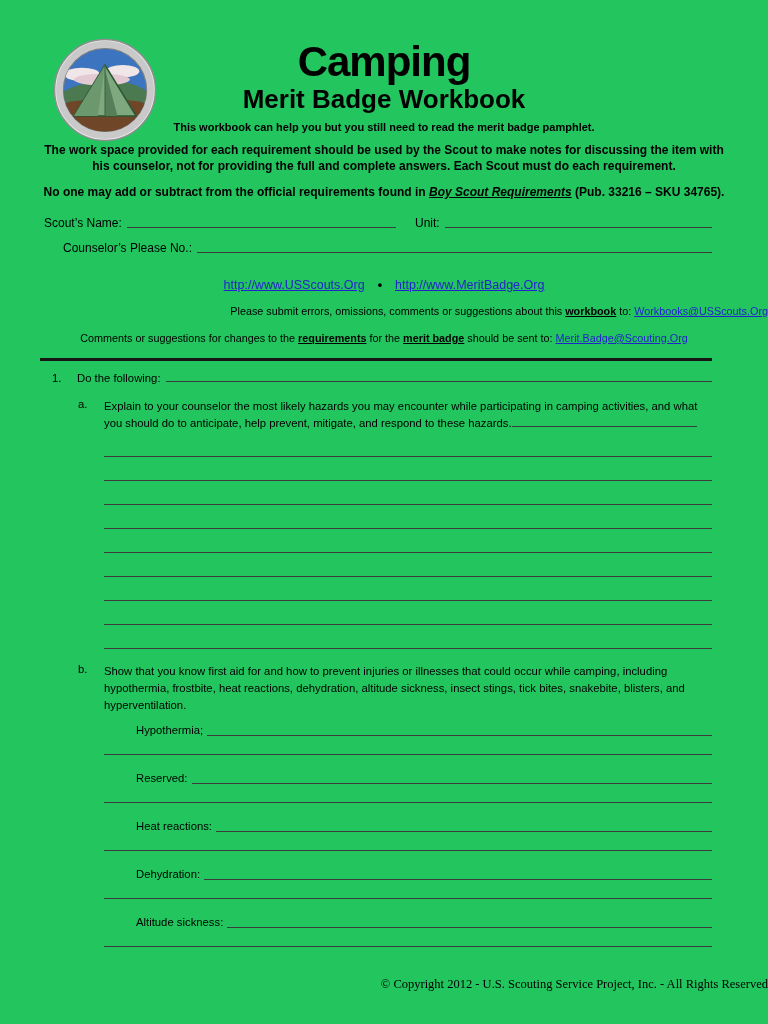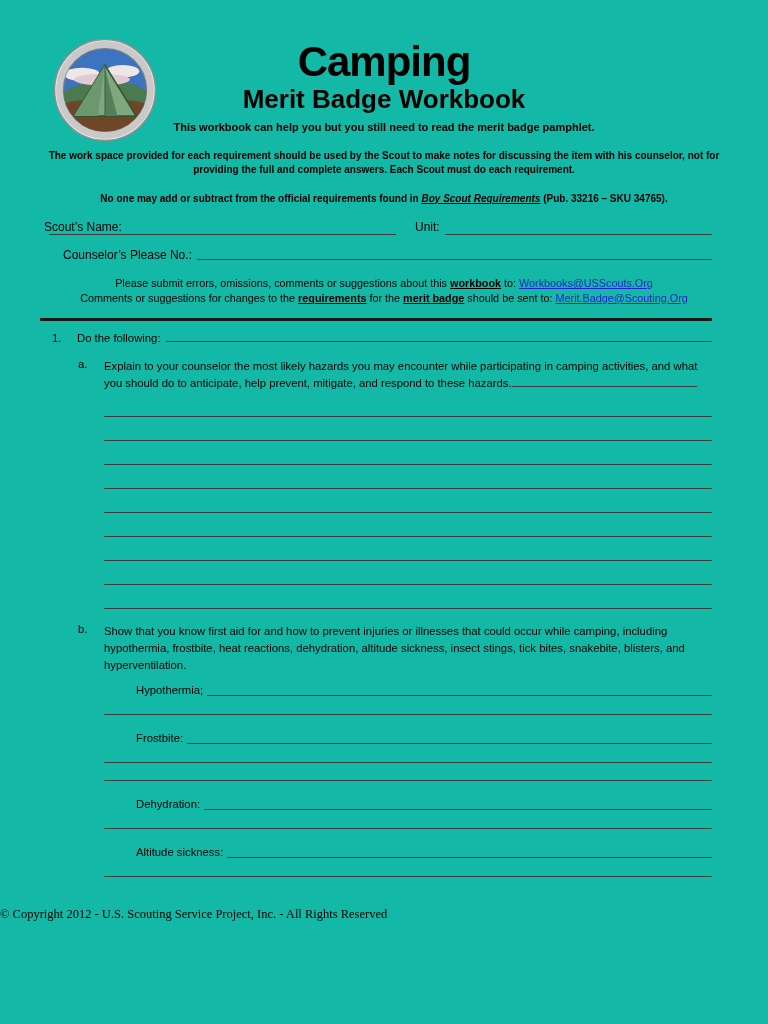--- a/index.html
+++ b/index.html
@@ -1,61 +1,61 @@
 <!DOCTYPE html>
 <html><head>
 <meta charset="utf-8">
 <style>
   html,body{margin:0;padding:0;background:#ffffff;}
   .page{
-    position:relative;width:768px;height:1024px;background:#14b8a6;color:#000;
+    position:relative;width:768px;height:1024px;background:#22c55e;color:#000;
     font-family:"Liberation Sans",sans-serif;overflow:hidden;box-sizing:border-box;
   }
   
   .badge{position:absolute;left:53px;top:38px;width:104px;height:104px;}
   .hdr{padding-top:40px;text-align:center;}
   .title{font-size:42px;font-weight:bold;letter-spacing:-1px;line-height:1.04;margin:0;}
   .subtitle{font-size:26px;font-weight:700;margin:1px 10px 0;line-height:1.1;}
   .tagline{font-size:11px;font-weight:bold;margin:8px auto 7px;}
-  .intro{font-size:10px;font-weight:bold;margin:16px auto 0;width:686px;line-height:1.33;}
+  .intro{font-size:12px;font-weight:bold;margin:10px auto 0;width:686px;line-height:1.33;}
   .biu{font-weight:bold;font-style:italic;text-decoration:underline;}
   .u{text-decoration:underline;}
   .sep{display:inline-block;margin:0 13px;font-weight:bold;}
   
   .form-rows{margin:15px 56px 0 44px;font-size:12px;}
   .form-row{display:flex;margin-top:11px;}
-  .col-left{display:flex;width:352px;flex-direction:column;}
+  .col-left{display:flex;width:352px;}
   .col-right{display:flex;flex:1;margin-left:19px;}
   .flabel{white-space:nowrap;}
   .fill{flex:1;border-bottom:1.3px solid #3d3d3d;margin:0 0 2px 5px;}
   
   .links-row{margin-top:23px;text-align:center;font-size:12.5px;}
   a.lnk{color:#2323cc;text-decoration:underline;cursor:pointer;}
-  .fb{margin-top:0;text-align:center;font-size:10.8px;line-height:1.35;}
-  .fb.first{margin-top:14px;}
+  .fb{margin-top:12px;text-align:center;font-size:10.8px;line-height:1.35;}
+  .fb.first{text-align:right;}
   .bu{font-weight:bold;text-decoration:underline;}
   
   .divider{margin:13px 56px 0 40px;border-top:3px solid #161616;height:0;}
   
   .req{margin:0 56px 0 52px;font-size:11.3px;}
   .req-head{display:flex;margin-top:11px;}
   .req-num{width:25px;}
   .req-label{white-space:nowrap;}
   .sub-item{display:flex;margin-top:14px;}
   .sub-letter{margin-left:26px;width:26px;}
   .sub-body{flex:1;line-height:17px;}
   .trail-blank{display:inline-block;width:185px;height:11px;border-bottom:1.3px solid #3d3d3d;}
   .answer-lines{margin-top:1px;}
   .ans-line{height:23px;border-bottom:1.3px solid #3d3d3d;}
   .fa-row{display:flex;margin-top:16px;line-height:14px;padding-left:32px;}
   .fa-row.firstlbl{margin-top:9px;}
   .fa-row .fill{margin-left:4px;margin-bottom:1px;}
   .cont-line{border-bottom:1.3px solid #3d3d3d;height:0;margin-top:17px;}
   
-  .footer{margin-top:30px;text-align:left;font-family:"Liberation Serif",serif;font-size:12.5px;}
+  .footer{margin-top:30px;text-align:right;font-family:"Liberation Serif",serif;font-size:12.5px;}
 </style>
 </head>
 <body>
 
 <div class="page">
 
   <div class="badge">
     <svg viewBox="0 0 100 100" width="104" height="104">
       <circle cx="50" cy="50" r="48.5" fill="#e9e9e9" stroke="#8f8f8f" stroke-width="1.4"></circle>
       <circle cx="50" cy="50" r="43.5" fill="none" stroke="#c9c9c9" stroke-width="7"></circle>
@@ -99,20 +99,23 @@
       </div>
     </div>
     <div class="form-row">
       <div class="col-right">
         <span class="flabel">Counselor’s Please No.:</span>
         <span class="fill"></span>
       </div>
     </div>
   </div>
 
+  <div class="links-row">
+    <a class="lnk">http://www.USScouts.Org</a><span class="sep">•</span><a class="lnk">http://www.MeritBadge.Org</a>
+  </div>
 
   <div class="fb first">
     <span>Please submit errors, omissions, comments or suggestions about this </span><span class="bu">workbook</span><span> to: </span><a class="lnk">Workbooks@USScouts.Org</a>
   </div>
   <div class="fb">
     <span>Comments or suggestions for changes to the </span><span class="bu">requirements</span><span> for the </span><span class="bu">merit badge</span><span> should be sent to: </span><a class="lnk">Merit.Badge@Scouting.Org</a>
   </div>
 
   <div class="divider"></div>
 
@@ -146,25 +149,29 @@
       <div class="sub-body">
         <span>Show that you know first aid for and how to prevent injuries or illnesses that could occur while camping, including hypothermia, frostbite, heat reactions, dehydration, altitude sickness, insect stings, tick bites, snakebite, blisters, and hyperventilation.</span>
 
         <div class="fa-row firstlbl">
           <span class="flabel">Hypothermia;</span>
           <span class="fill"></span>
         </div>
         <div class="cont-line"></div>
 
         <div class="fa-row">
-          <span class="flabel">Frostbite:</span>
+          <span class="flabel">Reserved:</span>
           <span class="fill"></span>
         </div>
         <div class="cont-line"></div>
 
+        <div class="fa-row">
+          <span class="flabel">Heat reactions:</span>
+          <span class="fill"></span>
+        </div>
         <div class="cont-line"></div>
 
         <div class="fa-row">
           <span class="flabel">Dehydration:</span>
           <span class="fill"></span>
         </div>
         <div class="cont-line"></div>
 
         <div class="fa-row">
           <span class="flabel">Altitude sickness:</span>

